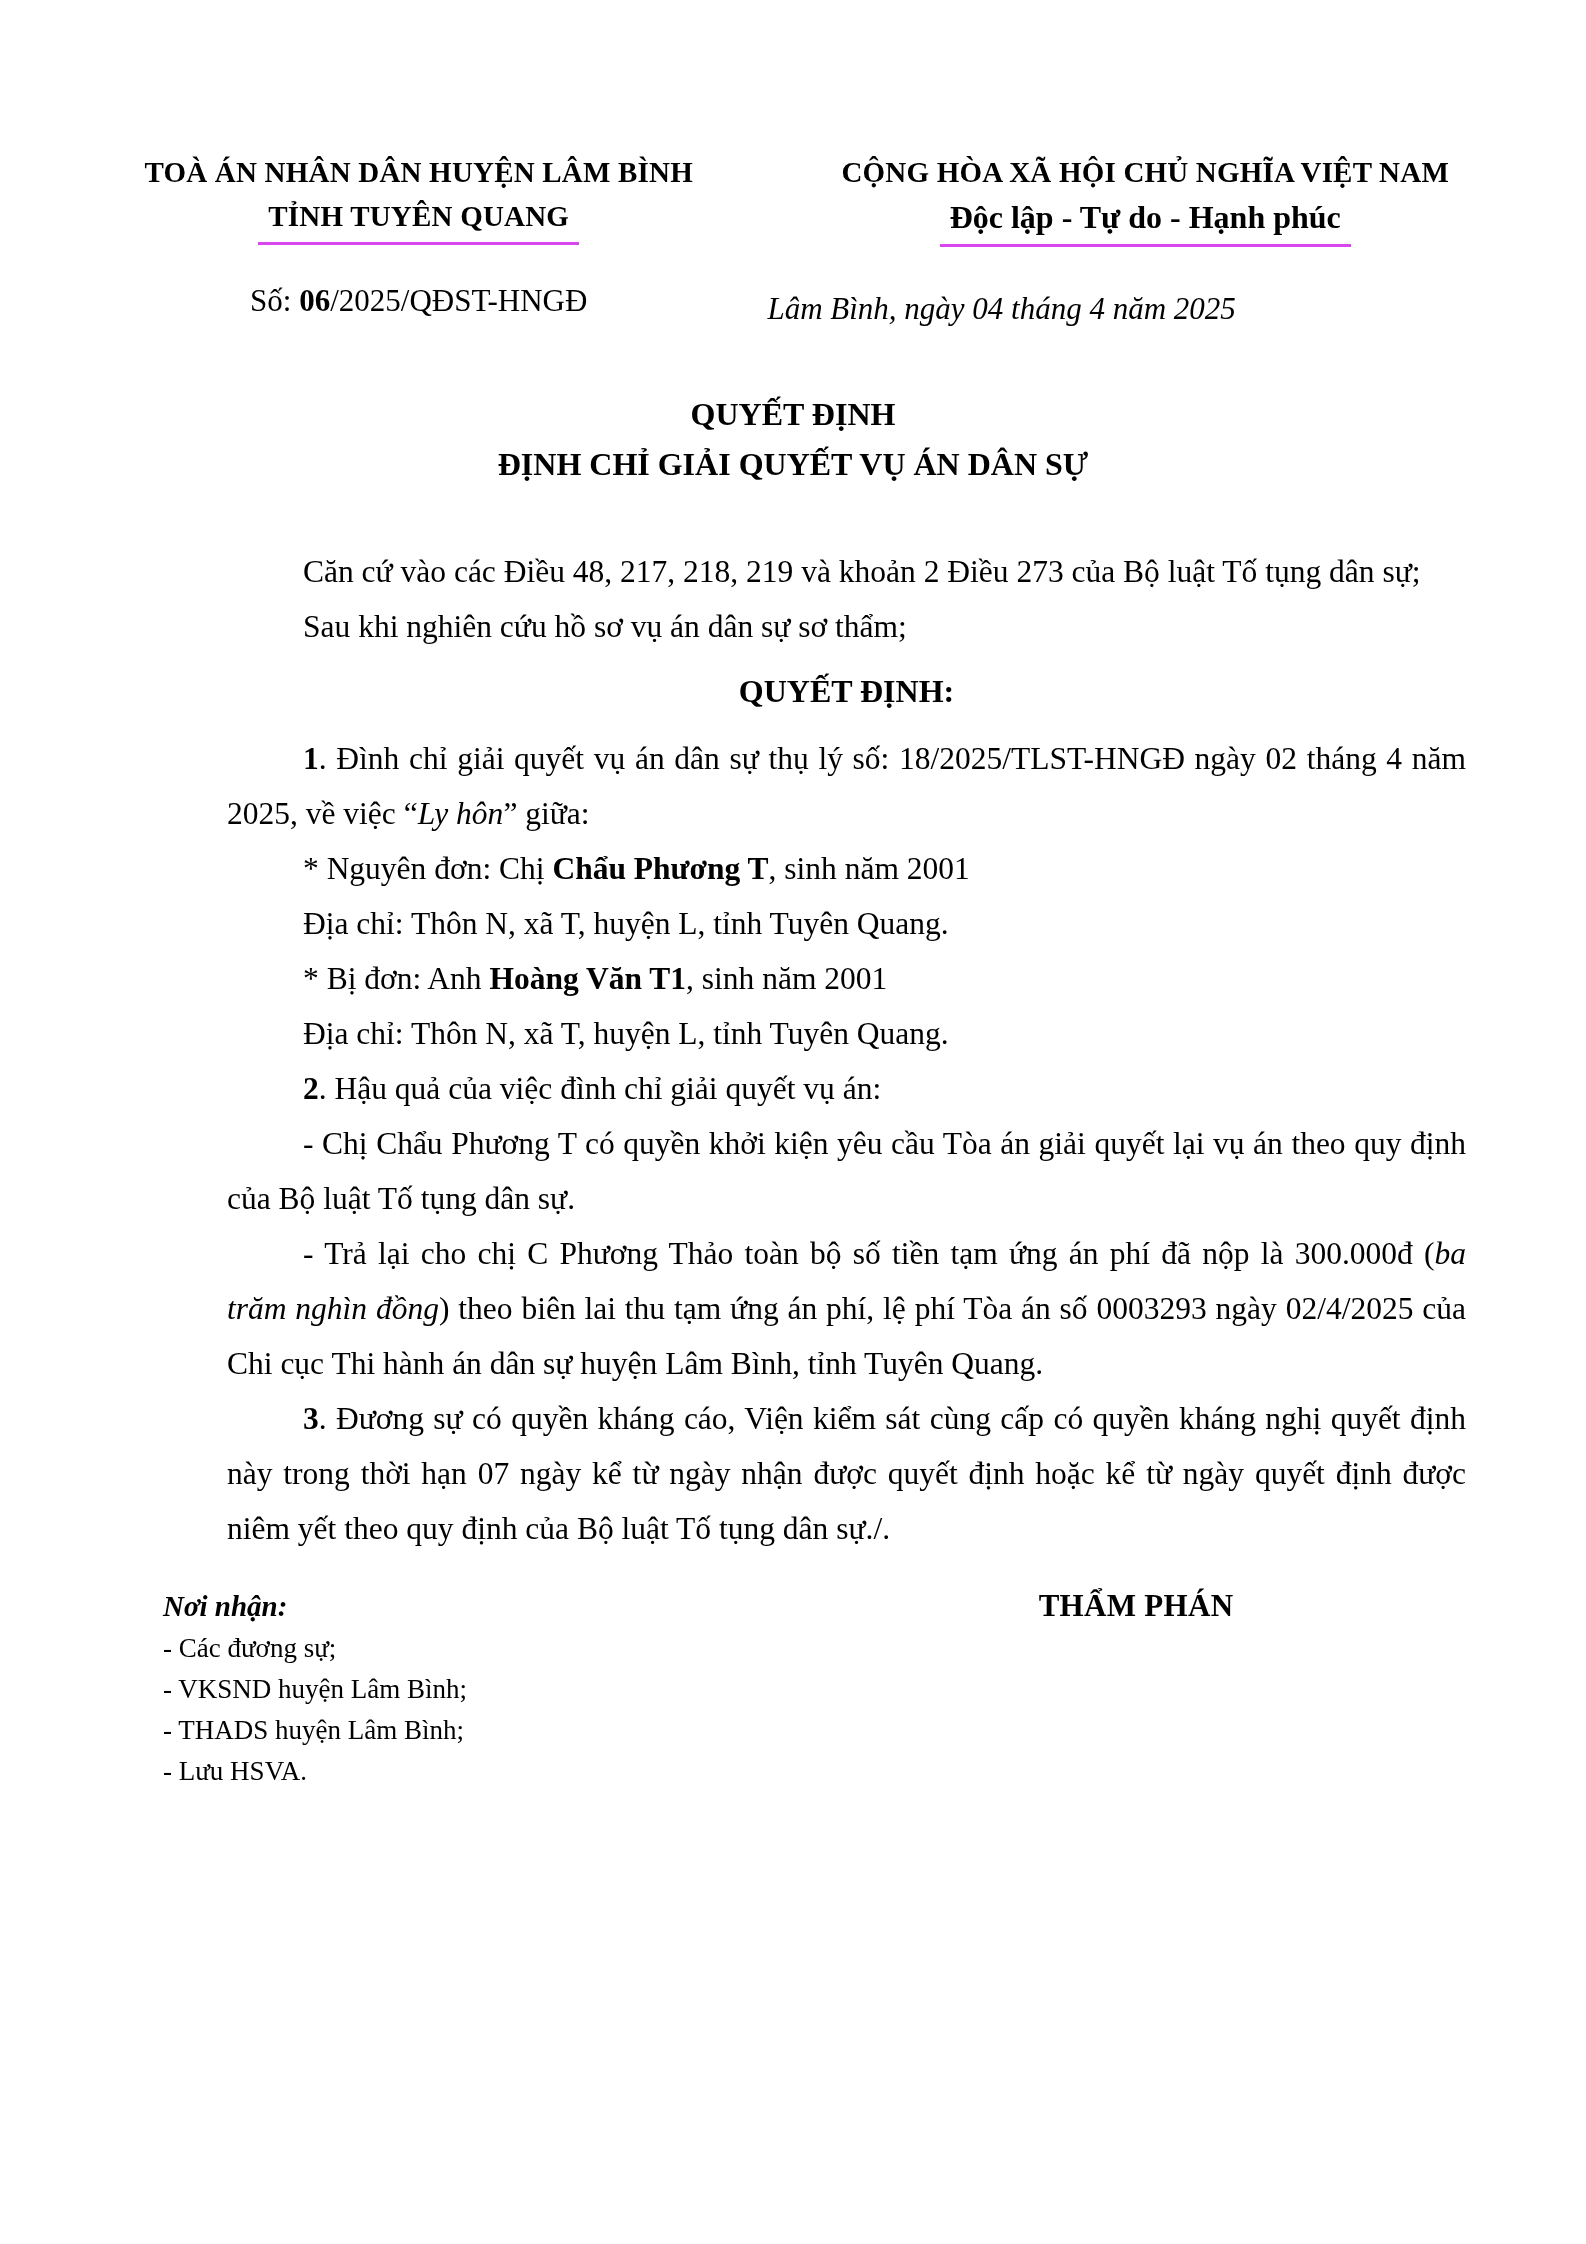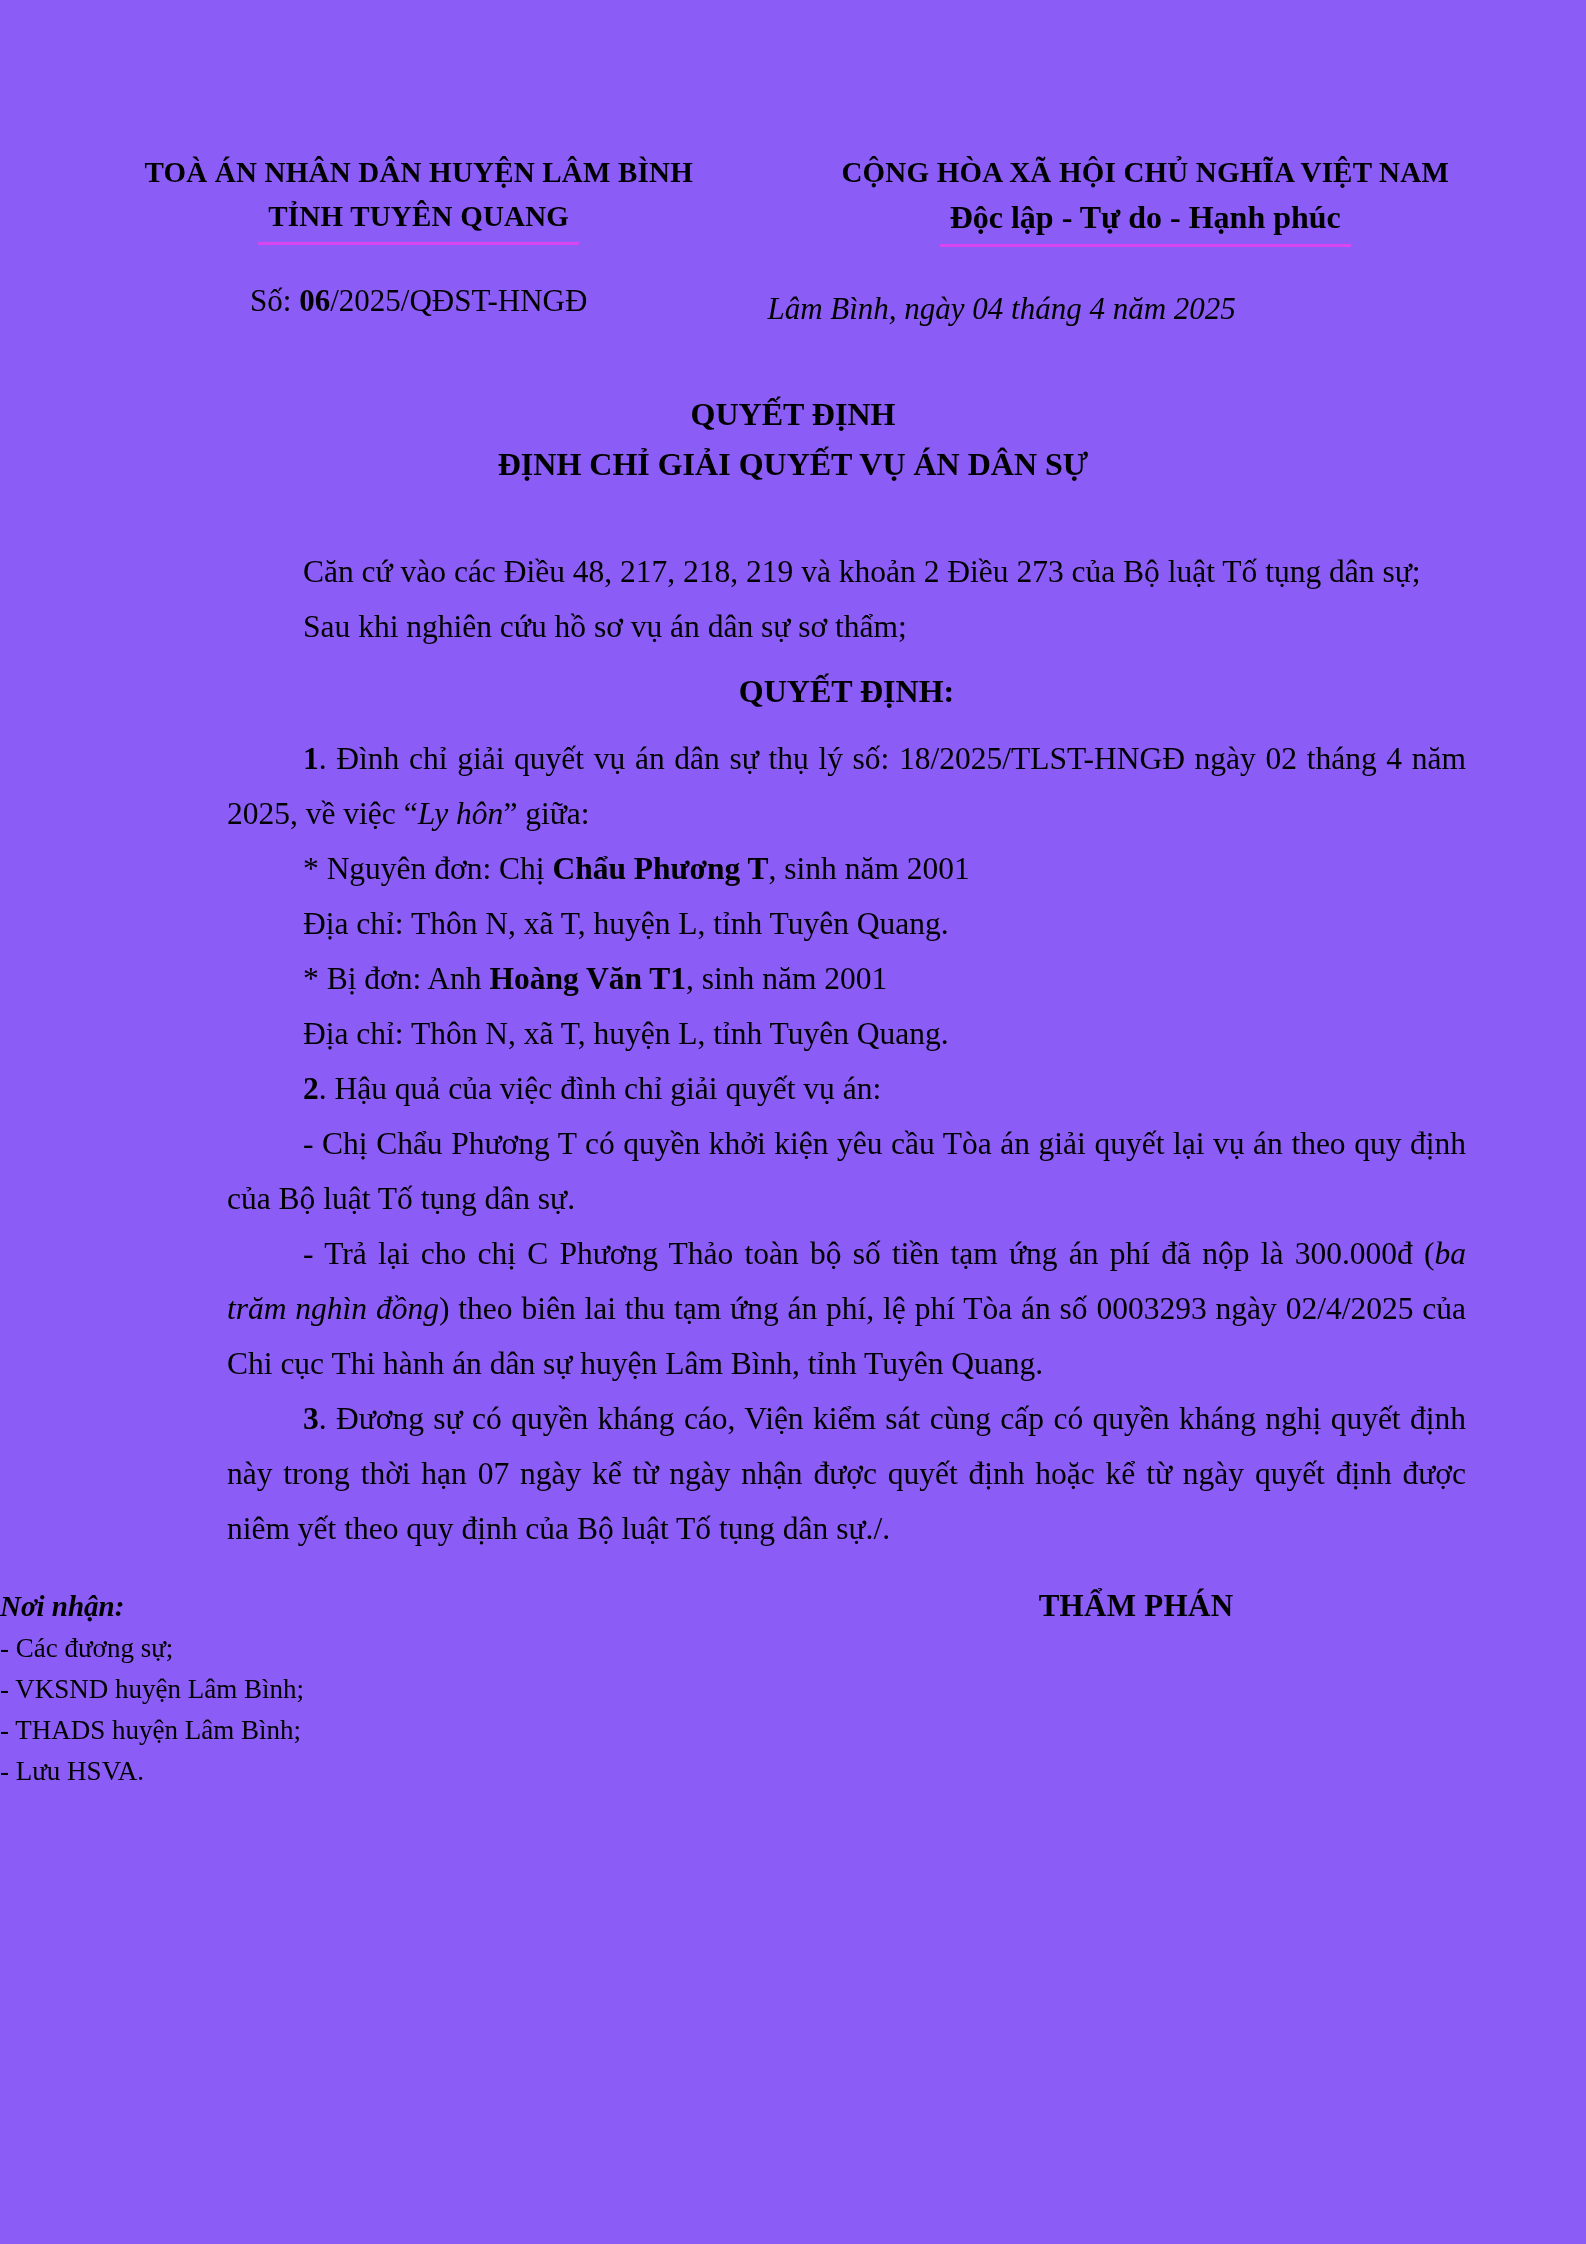--- a/index.html
+++ b/index.html
@@ -3,21 +3,21 @@
 <meta charset="utf-8">
 <style>
   * { margin: 0; padding: 0; box-sizing: border-box; }
   html, body { background: #888; }
   body { font-family: "Liberation Serif", "DejaVu Serif", serif; color: #000; }
   .page {
     position: relative;
     width: 1586px;
     height: 2244px;
     margin: 0 auto;
-    background: #8b5cf6;
+    background: #ffffff;
     padding-top: 150px;
     overflow: hidden;
   }
   
   .header { display: flex; padding: 0 63px 0 70px; }
   .h-left  { width: 48%; text-align: center; }
   .h-right { width: 52%; text-align: center; }
   .h-line  { font-weight: bold; font-size: 29px; line-height: 44px; letter-spacing: 0.2px; }
   .h-motto { font-weight: bold; font-size: 32px; line-height: 46px; }
   .u-span  { display: inline-block; border-bottom: 3px solid #d946ef; padding: 0 10px 4px 10px; }
@@ -39,21 +39,21 @@
     text-align: center;
     font-weight: bold;
     font-size: 32px;
     line-height: 55px;
     margin: 10px 0 12px 0;
   }
   .b { font-weight: bold; }
   .i { font-style: italic; }
   
   .footer { display: flex; align-items: flex-start; margin-top: 28px; }
-  .recipients { }
+  .recipients { margin-left: 163px; }
   .recipients-label { font-weight: bold; font-style: italic; font-size: 29px; line-height: 44px; }
   .recipient-item { font-size: 27px; line-height: 41px; }
   .judge-block { margin-left: auto; width: 620px; margin-right: 140px; text-align: center; }
   .judge-title { font-weight: bold; font-size: 31px; line-height: 44px; letter-spacing: 0.3px; }
 </style>
 </head>
 <body>
 
 <div class="page">
 

